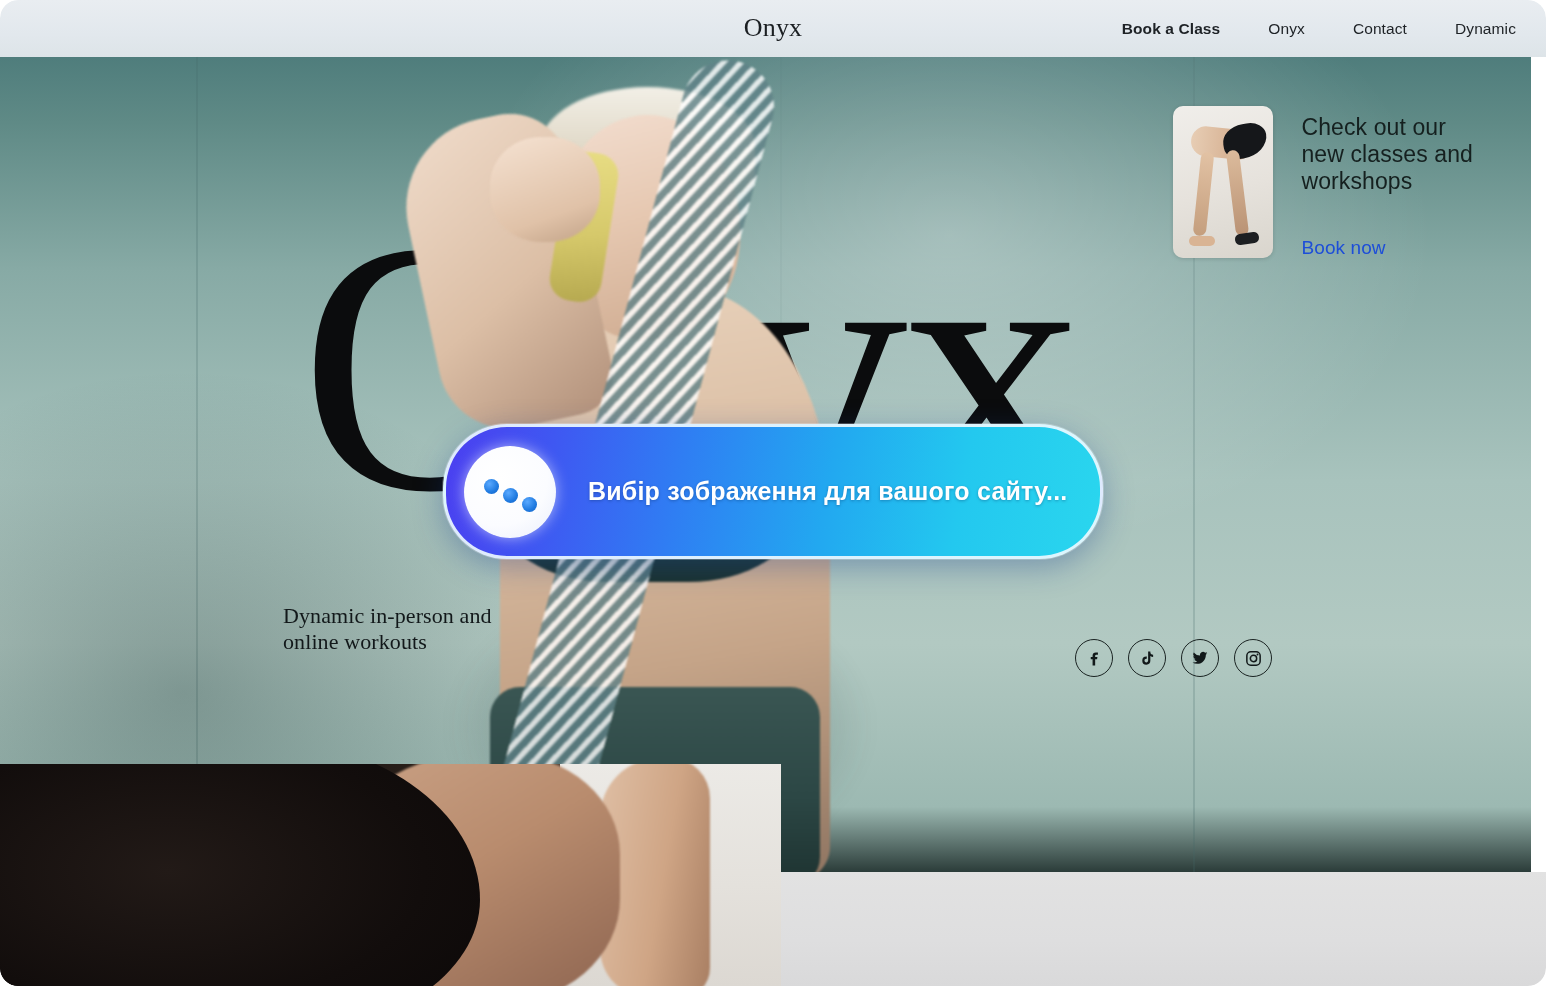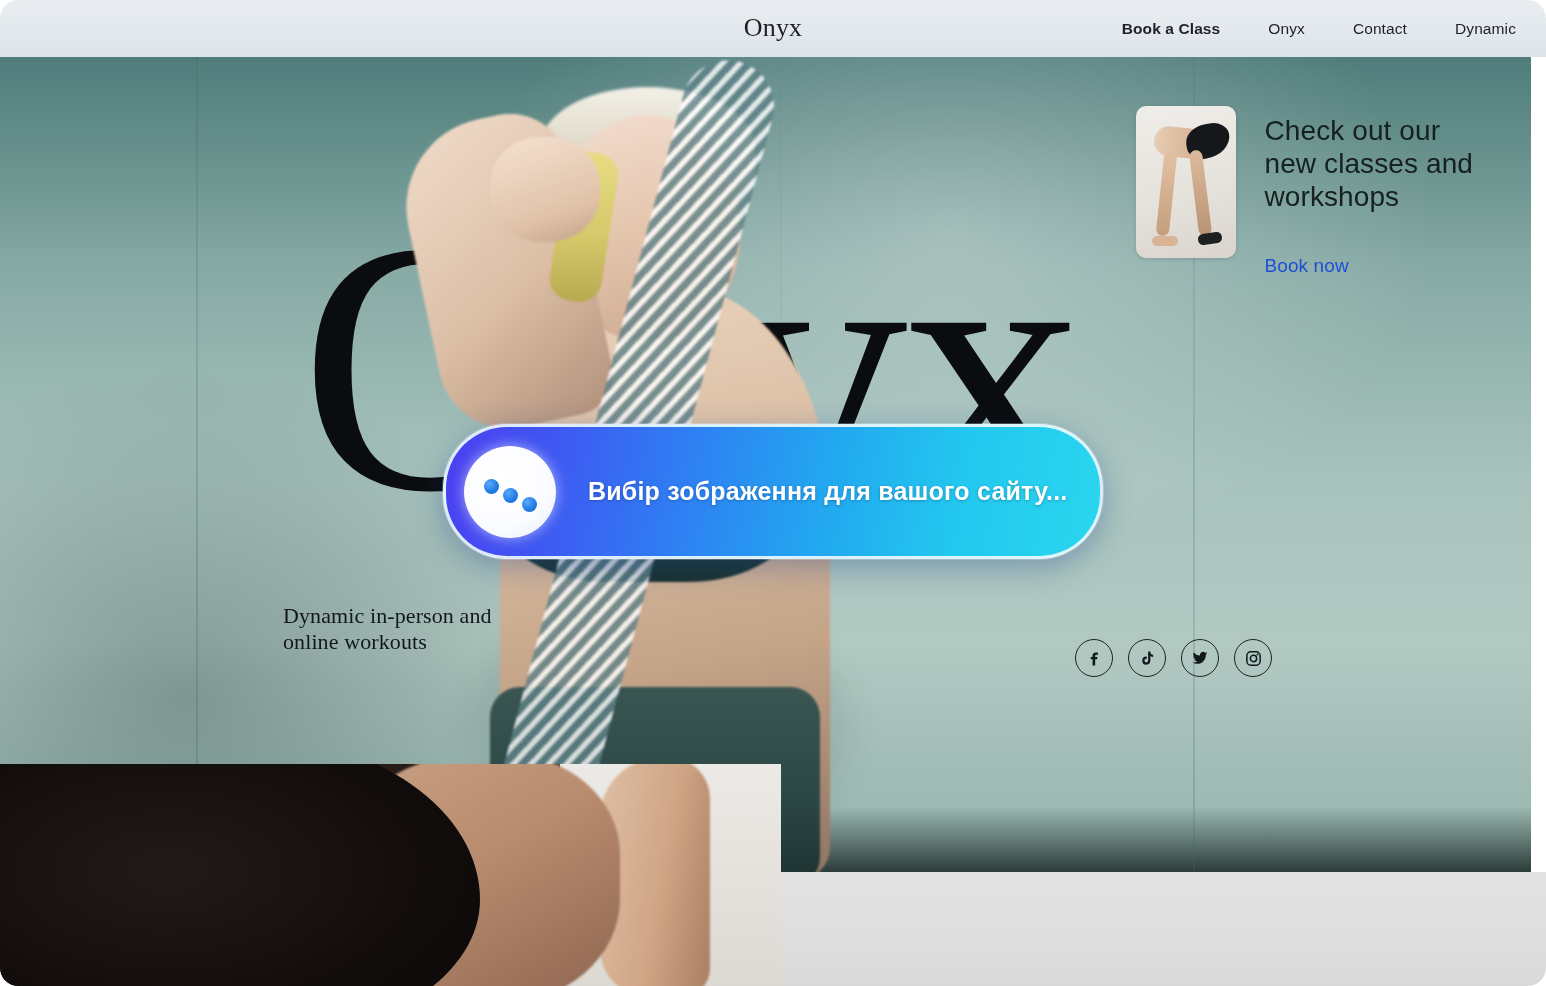--- a/index.html
+++ b/index.html
@@ -271,21 +271,21 @@
     transform: rotate(-8deg);
   }
   .pt-hand {
     position: absolute; left: 16px; bottom: 12px;
     width: 26px; height: 10px;
     background: #d9b494;
     border-radius: 5px;
   }
   #promo-text { padding-top: 8px; }
   #promo-headline {
-    font-size: 28px;
+    font-size: 23px;
     line-height: 1.18;
     color: #15201f;
     letter-spacing: .1px;
     max-width: 250px;
     white-space: pre-line;
   }
   #promo-cta {
     margin-top: 42px;
     font-size: 19px;
     color: #1d4ed8;

